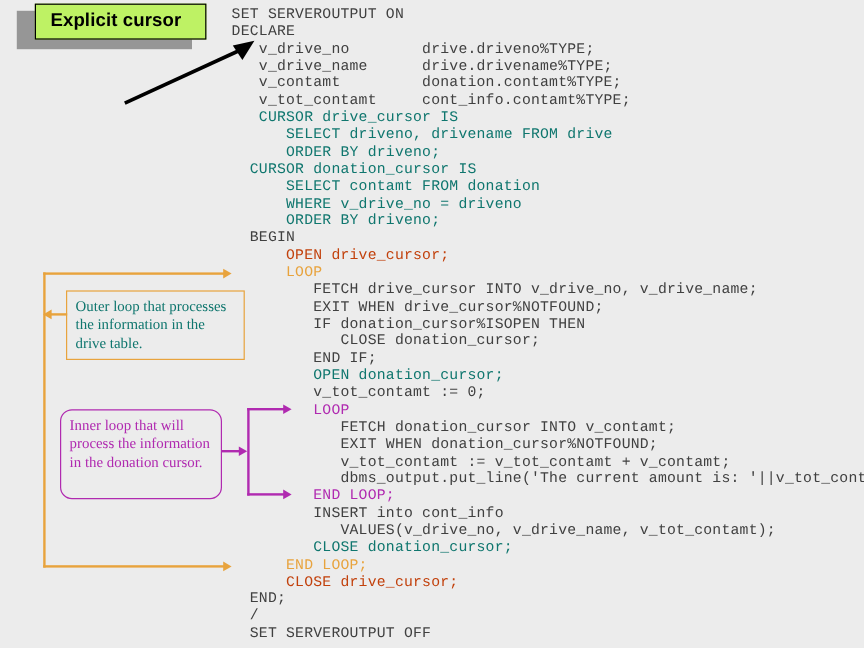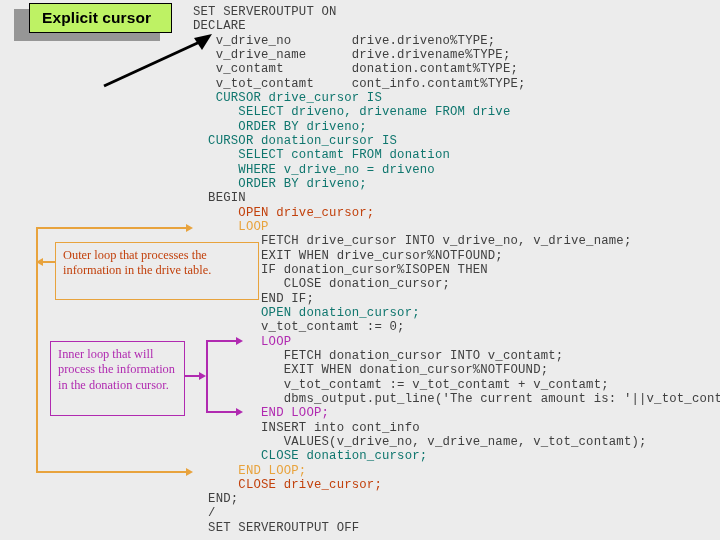--- a/index.html
+++ b/index.html
@@ -86,32 +86,33 @@
     border-width: 1px;
     border-style: solid;
     padding: 5px 7px 4px 7px;
     font-family: "Liberation Serif", serif;
     font-size: 12.4px;
     line-height: 15.4px;
   }
   #note-outer {
     left: 55px;
     top: 242px;
-    width: 204px;
+    width: 149px;
     height: 58px;
     border-color: #e8a33d;
-    color: #c2410c;
+    color: #0f766e;
   }
   #note-inner {
     left: 50px;
     top: 341px;
     width: 135px;
     height: 75px;
     border-color: #b02ab0;
     color: #b02ab0;
+    border-radius: 10px;
   }
 
   
   .conn { position: absolute; }
   .h-line-orange { background: #e8a33d; height: 2px; }
   .v-line-orange { background: #e8a33d; width: 2px; }
   .h-line-purple { background: #b02ab0; height: 2px; }
   .v-line-purple { background: #b02ab0; width: 2px; }
 
   .arrow { position: absolute; width: 0; height: 0; }

